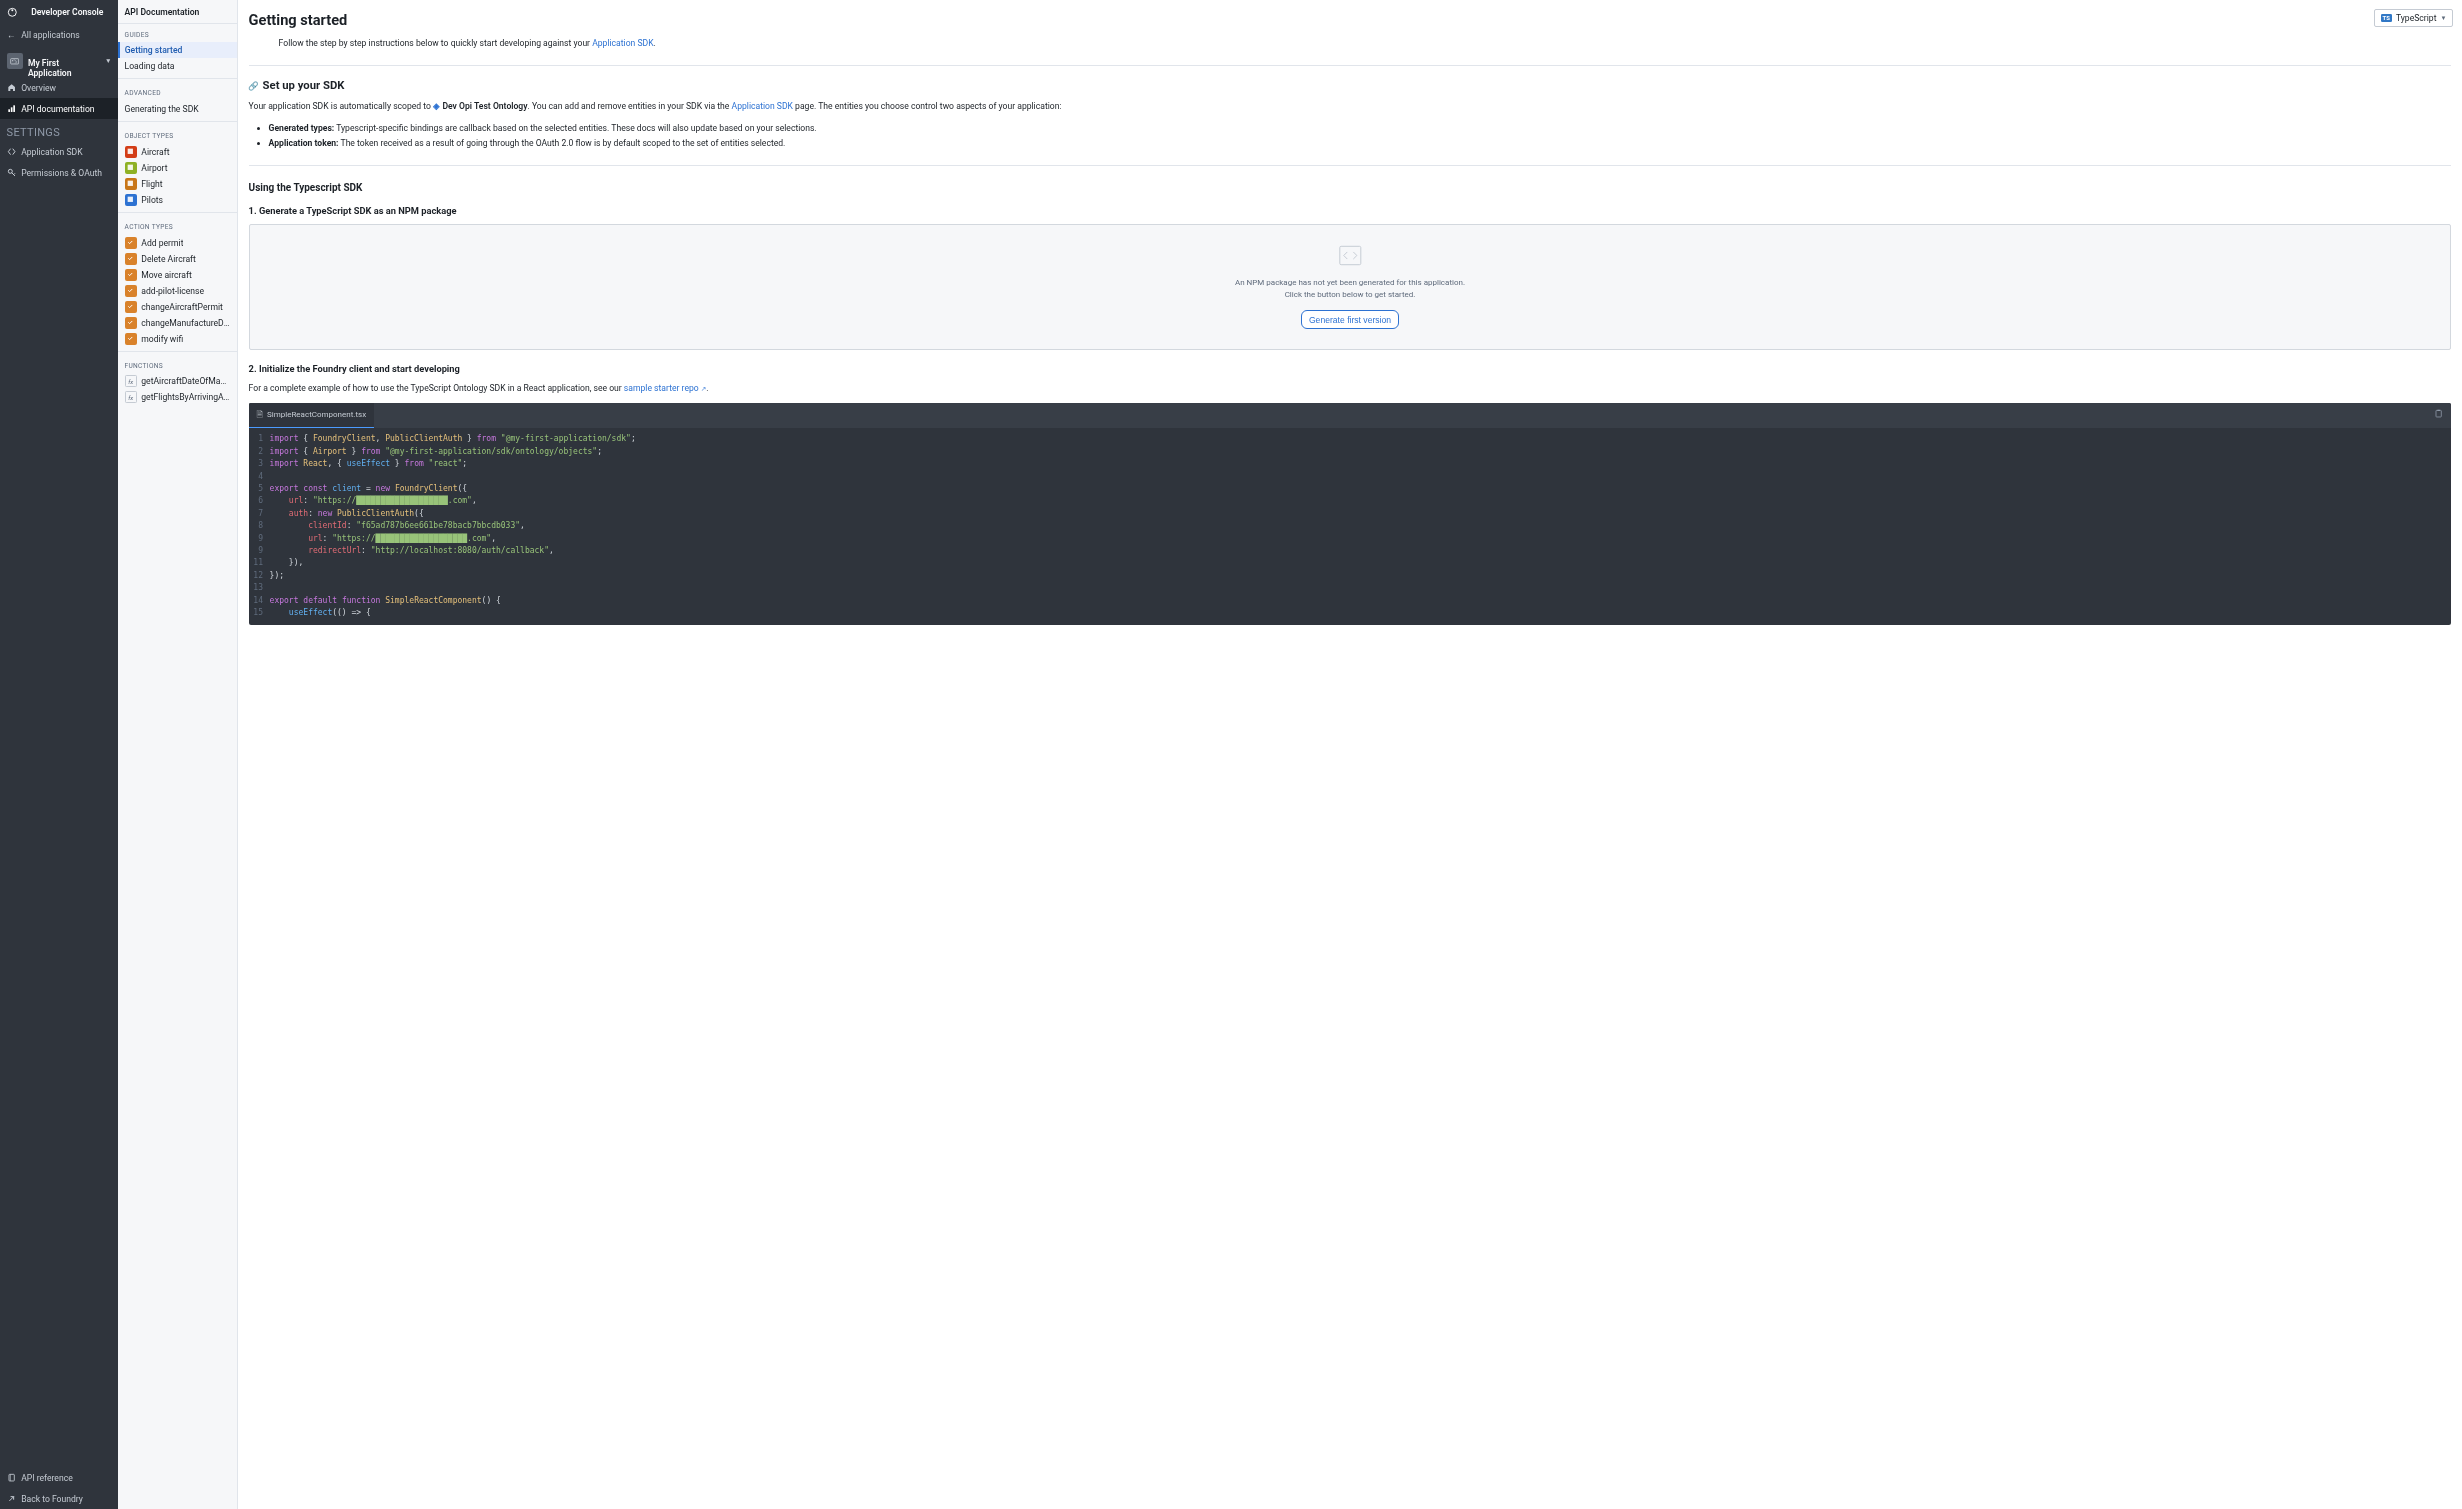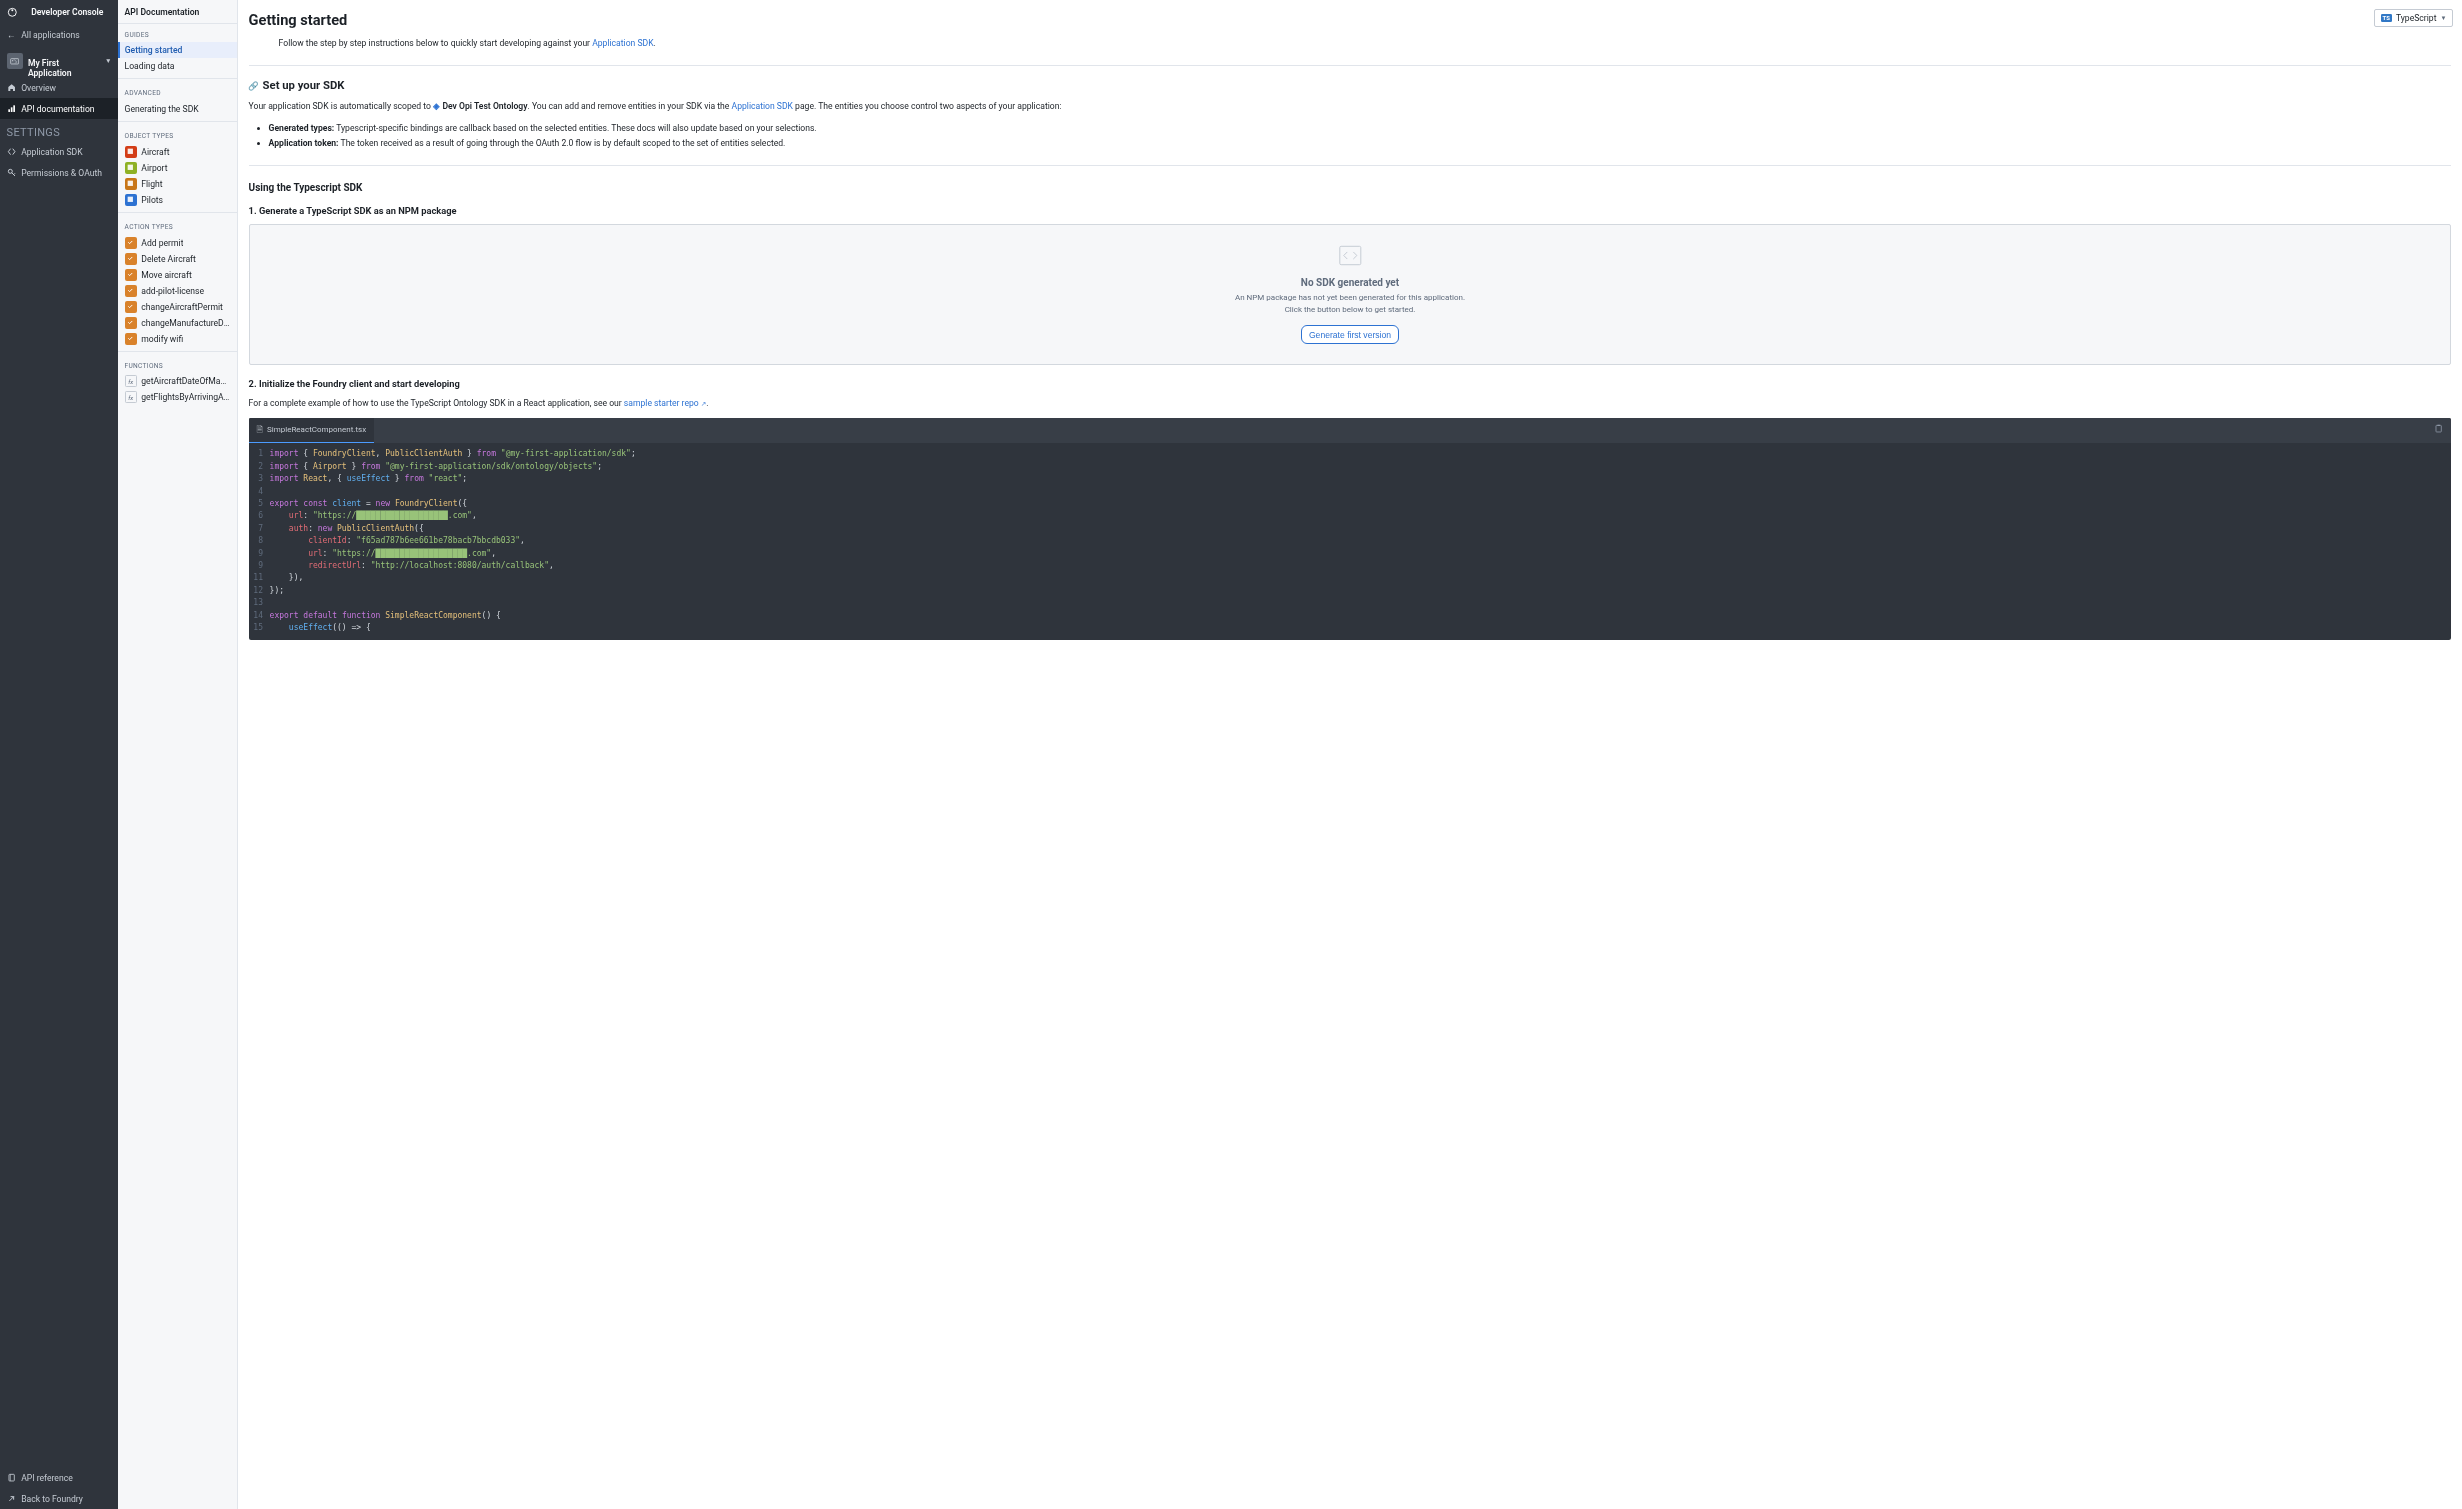--- a/index.html
+++ b/index.html
@@ -333,21 +333,20 @@
 
         <h4 class="step">1. Generate a TypeScript SDK as an NPM package</h4>
 
         <div class="empty-card">
           <div class="empty-icon">
             <svg width="26.6" height="21" viewBox="0 0 40 32">
                 <rect x="4" y="2" width="32" height="28" rx="2" fill="none" stroke="#c5cbd3" stroke-width="1.5"></rect>
                 <path d="M15 11 L10 16 L15 21 M25 11 L30 16 L25 21" fill="none" stroke="#c5cbd3" stroke-width="1.5" stroke-linecap="round" stroke-linejoin="round"></path>
               </svg>
           </div>
-          <div class="empty-title">No SDK generated yet</div>
           <div class="empty-desc">
             <span>An NPM package has not yet been generated for this application.</span><br>
             <span>Click the button below to get started.</span>
           </div>
           <button>Generate first version</button>
         </div>
 
         <h4 class="step">2. Initialize the Foundry client and start developing</h4>
 
         <p class="para">

